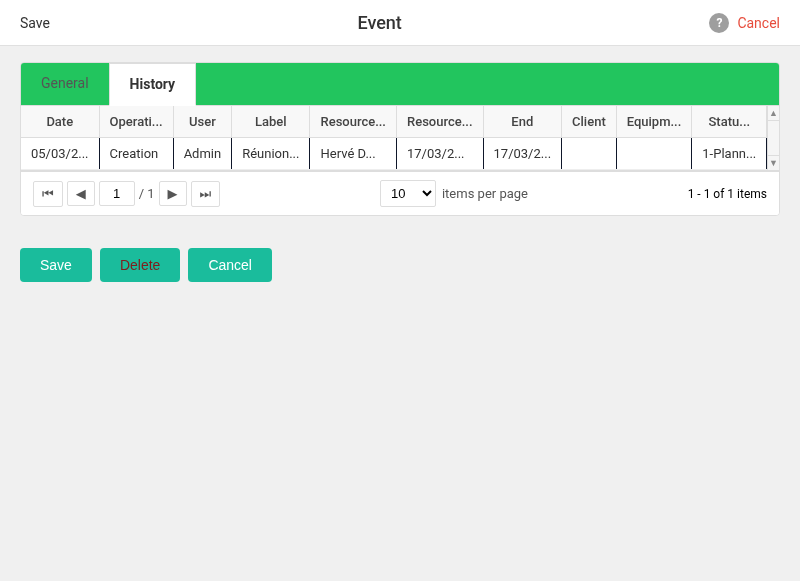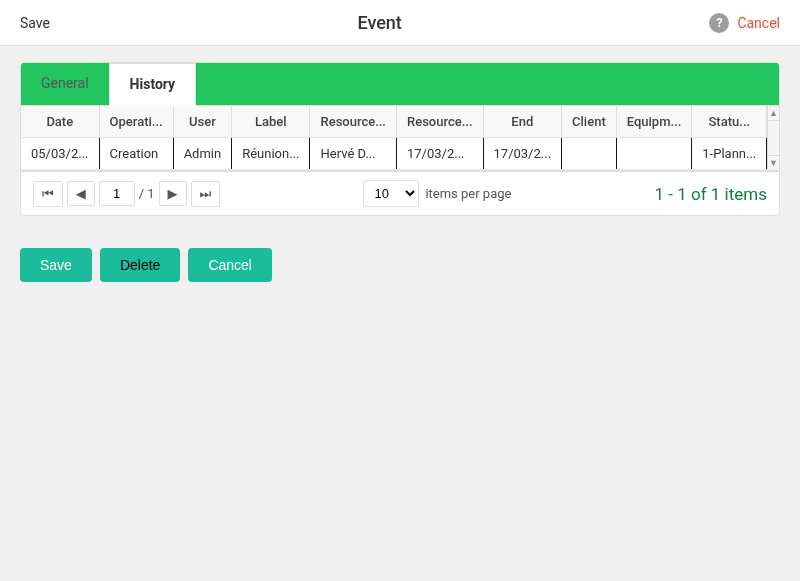--- a/index.html
+++ b/index.html
@@ -167,40 +167,40 @@
       font-size: 13px;
       border-radius: 2px;
       background: #fff;
       cursor: pointer;
     }
     .items-label {
       font-size: 13px;
       color: #555;
     }
     .items-summary {
-      font-size: 17px;
-      color: #15803d;
+      font-size: 12px;
+      color: #000000;
     }
     .bottom-bar {
       padding: 16px 20px;
       display: flex;
       gap: 8px;
     }
     .btn-save {
       background: #1abc9c;
       color: #fff;
       border: none;
       padding: 9px 20px;
       border-radius: 4px;
       cursor: pointer;
       font-size: 14px;
     }
     .btn-delete {
       background: #1abc9c;
-      color: #000000;
+      color: #7f1d1d;
       border: none;
       padding: 9px 20px;
       border-radius: 4px;
       cursor: pointer;
       font-size: 14px;
     }
     .btn-cancel {
       background: #1abc9c;
       color: #fff;
       border: none;

